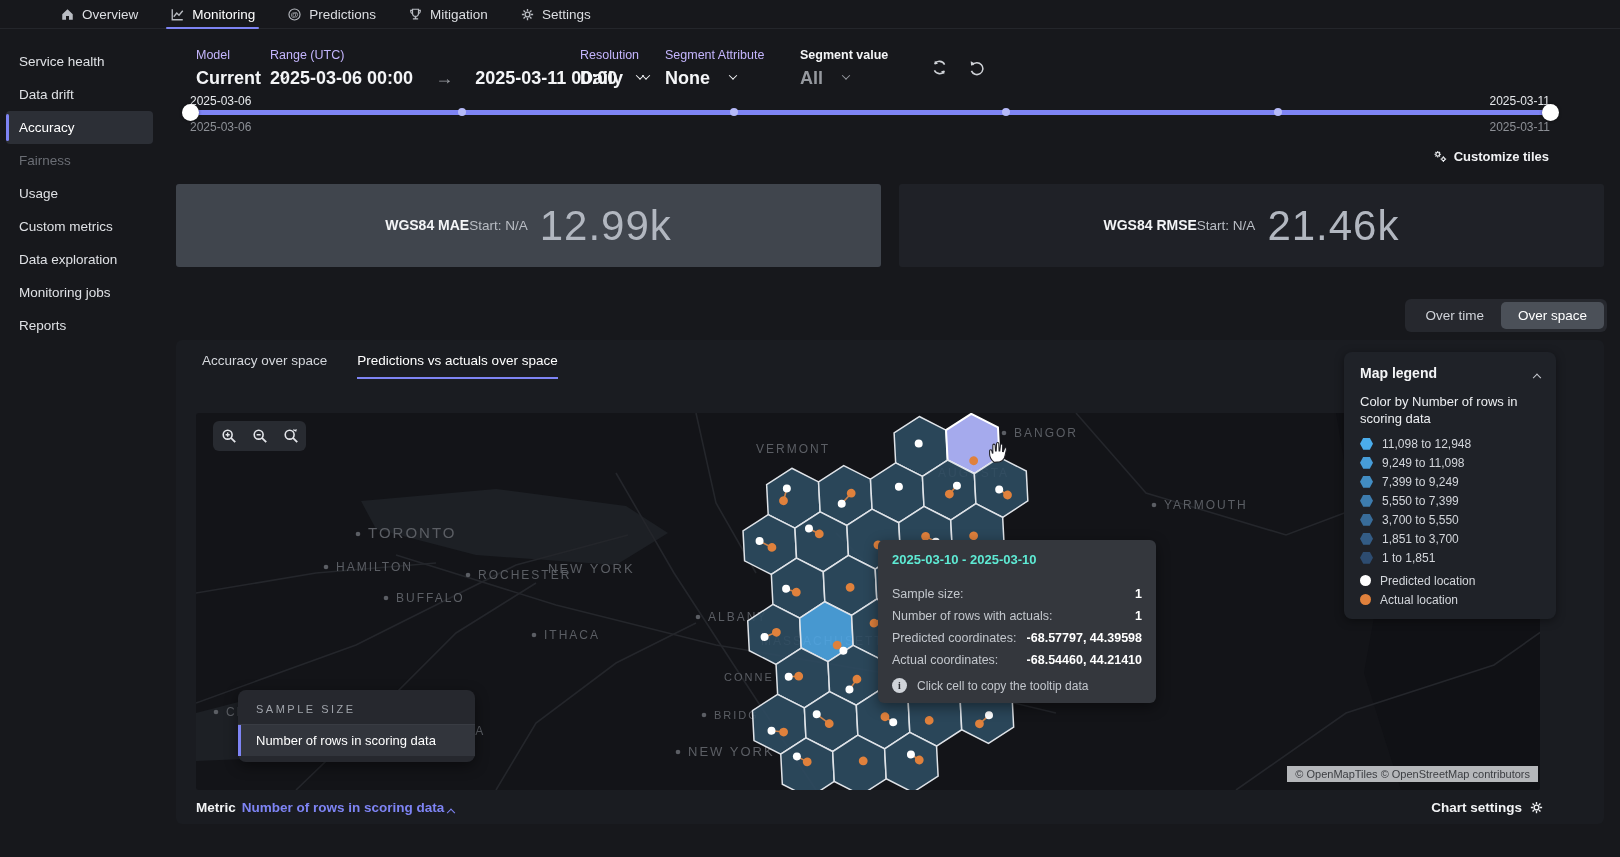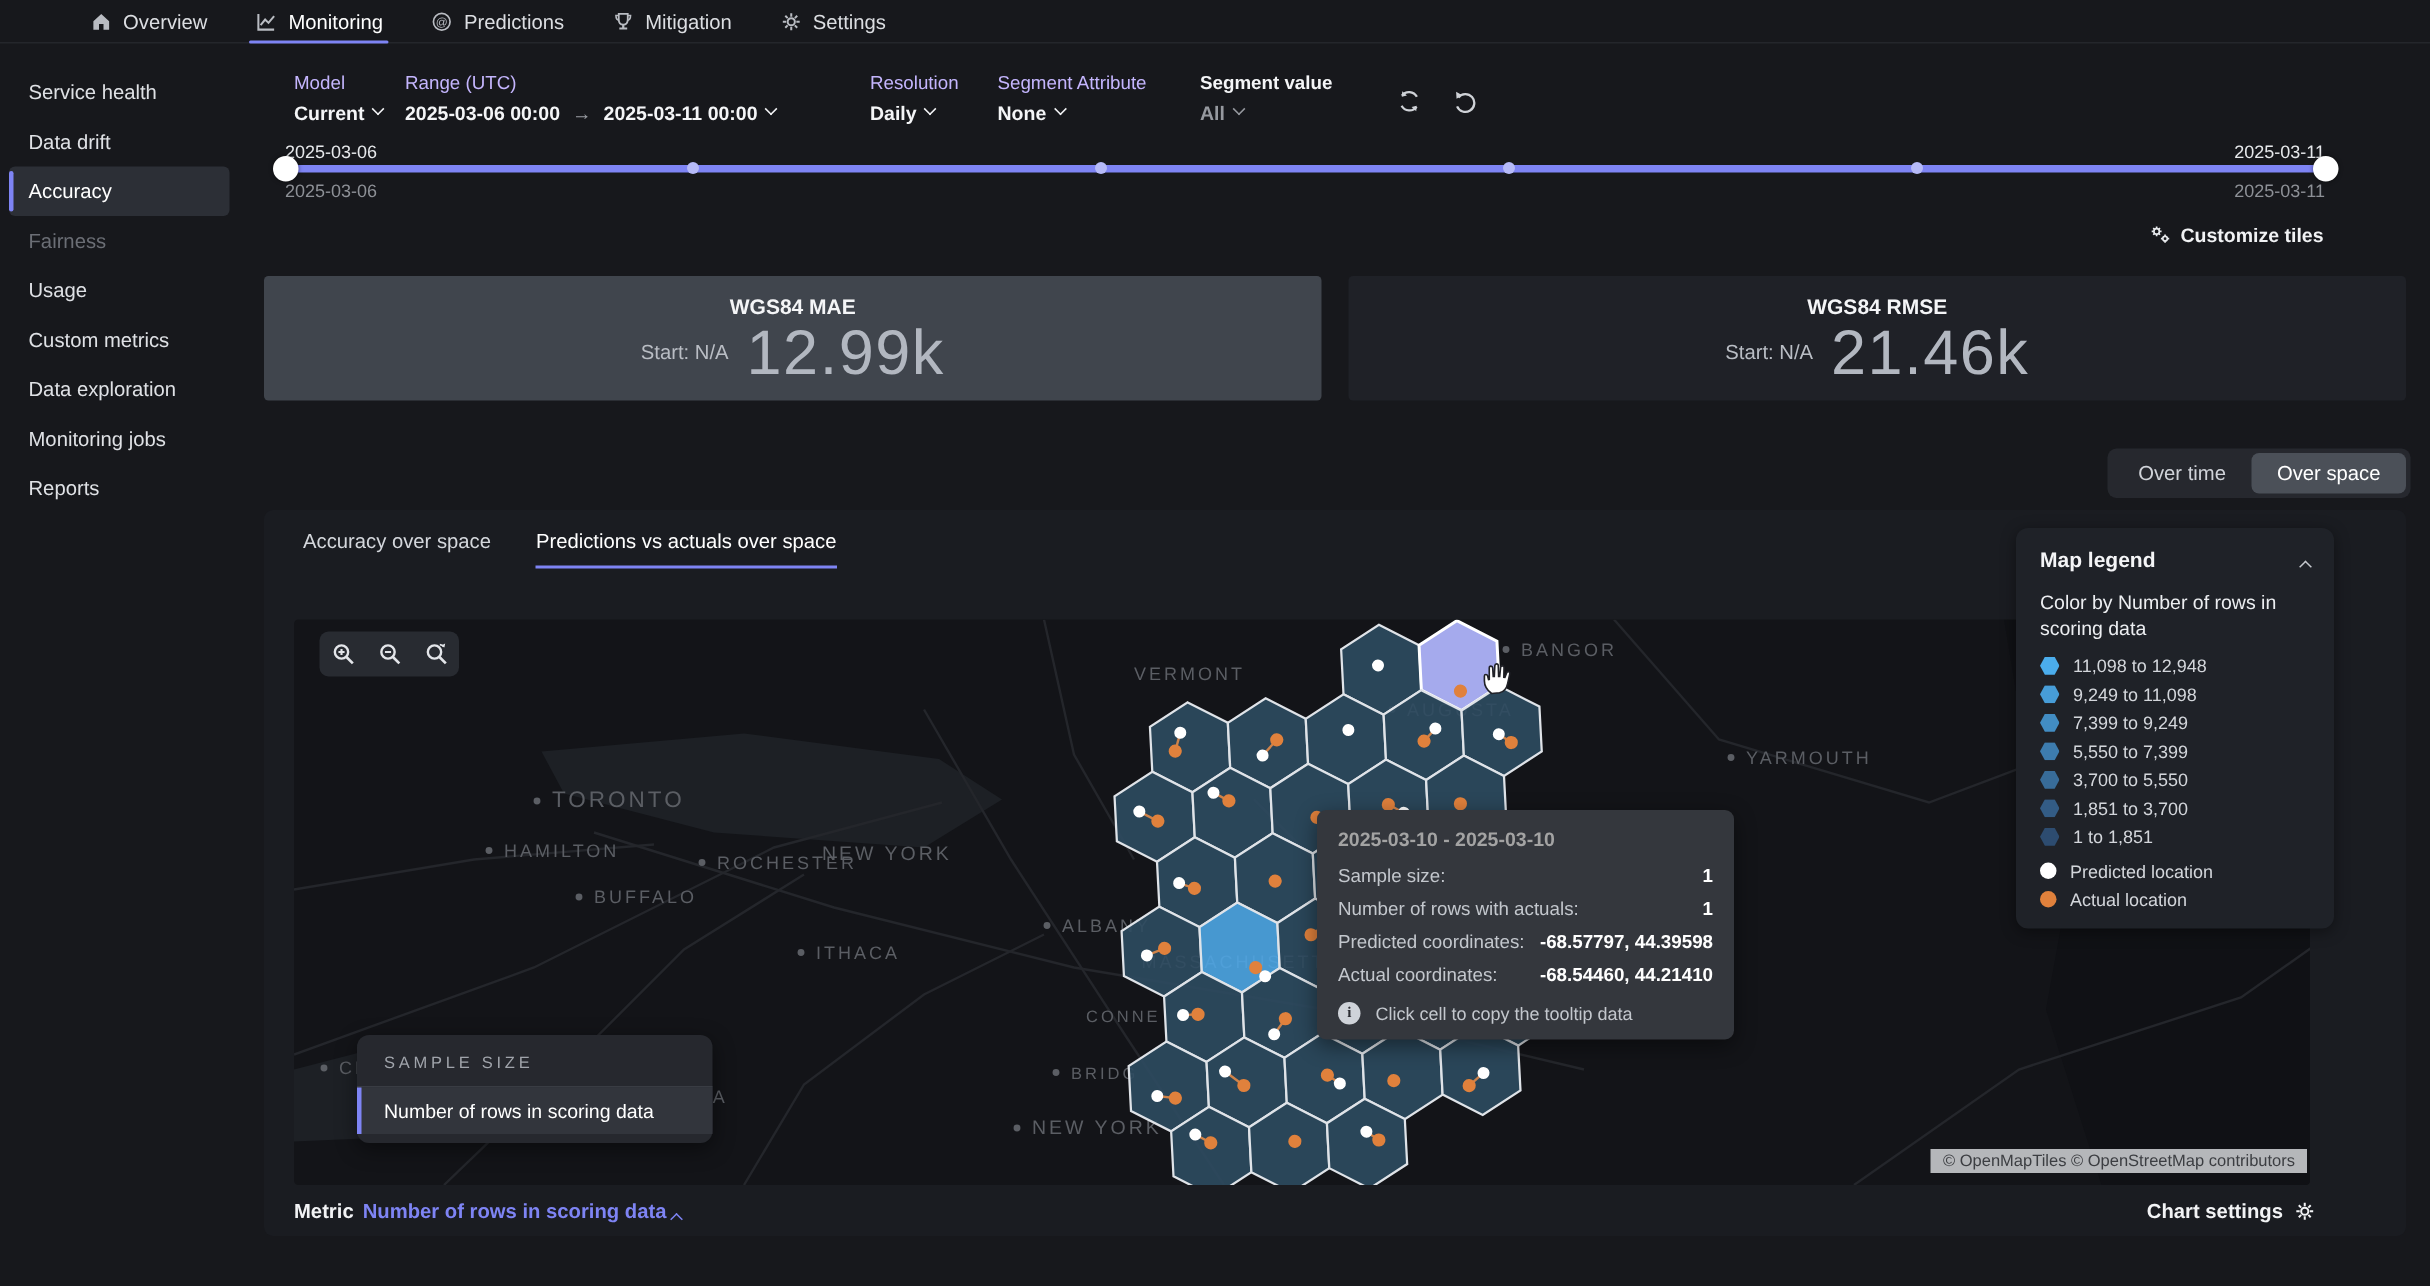--- a/index.html
+++ b/index.html
@@ -17,42 +17,42 @@
   
   .sidebar { position:absolute; left:0; top:29px; width:180px; bottom:0; padding-top:16px; }
   .side-item { position:relative; margin:0 27px 0 6px; height:33px; display:flex; align-items:center; padding-left:13px; font-size:13.5px; color:#dfe1e5; border-radius:4px; cursor:pointer; }
   .side-item.active { background:#2c2f36; color:#ffffff; }
   .side-item.active::before { content:""; position:absolute; left:0; top:3px; bottom:3px; width:3px; border-radius:2px; background:var(--accent); }
   .side-item.disabled { color:#6b6e75; }
 
   
   .ctl { position:absolute; top:48px; }
   .ctl .lbl { font-size:12.5px; color:#c4b5fd; margin-bottom:6px; }
-  .ctl .val { font-size:13px; font-weight:bold; color:#f4f5f7; display:flex; align-items:center; gap:6px; cursor:pointer; white-space:nowrap; }
+  .ctl .val { font-size:18px; font-weight:bold; color:#f4f5f7; display:flex; align-items:center; gap:20px; cursor:pointer; white-space:nowrap; }
   .ctl .lbl.bold { font-weight:bold; color:#f4f5f7; }
   .ctl .val.muted { color:#96999f; }
   .chev { display:inline-block; width:6px; height:6px; border-right:1.6px solid currentColor; border-bottom:1.6px solid currentColor; transform:rotate(45deg) translate(-1px,-1px); margin-top:-3px; }
   .chev.up { transform:rotate(-135deg) translate(-2px,-2px); margin-top:4px; }
   .range-arrow { color:#9a9da3; font-weight:normal; padding:0 2px; }
   .icon-btn { position:absolute; top:56px; width:22px; height:22px; color:#cfd2d7; cursor:pointer; display:flex; align-items:center; justify-content:center; }
 
   
   .slider-zone { position:absolute; left:190px; top:94px; width:1360px; height:42px; }
   .sl-label { position:absolute; font-size:12px; color:#e6e8eb; }
   .sl-label.bottom { color:#8d9096; }
   .sl-track { position:absolute; left:0; right:0; top:16px; height:5px; background:var(--accent); border-radius:3px; cursor:pointer; }
   .sl-tick { position:absolute; top:-2px; width:8px; height:8px; margin-left:-4px; border-radius:50%; background:#b6baf8; }
   .sl-handle { position:absolute; top:-6px; width:17px; height:17px; border-radius:50%; background:#ffffff; box-shadow:0 0 3px rgba(0,0,0,.5); cursor:grab; }
   .sl-handle.left { left:-8px; } .sl-handle.right { right:-9px; }
 
   .customize { position:absolute; top:149px; right:71px; display:flex; align-items:center; gap:6px; font-size:13px; font-weight:bold; color:#f1f2f4; cursor:pointer; z-index:5; }
 
   
   .tiles { position:absolute; left:176px; top:184px; width:1428px; height:83px; display:flex; gap:18px; }
-  .tile { flex:1; border-radius:3px; display:flex; flex-direction:column; align-items:center; justify-content:center; cursor:pointer; }
+  .tile { flex:1; border-radius:3px; display:flex; flex-direction:row; align-items:center; justify-content:center; cursor:pointer; }
   .tile.selected { background:#40454d; }
   .tile.normal { background:#1f2127; }
   .tile .t-title { font-size:14px; font-weight:bold; color:#f4f5f7; margin-bottom:2px; }
   .tile .t-row { display:flex; align-items:center; gap:12px; }
   .tile .t-start { font-size:13.5px; color:#b9bdc4; }
   .tile .t-value { font-size:42px; font-weight:300; color:#b2b7c0; letter-spacing:1px; line-height:1; }
 
   
   .toggle { position:absolute; top:299px; right:13px; display:flex; background:#26282e; border-radius:6px; padding:3px; z-index:5; }
   .toggle-opt { border:none; background:transparent; color:#d0d3d9; font-size:13.5px; font-family:inherit; padding:6px 17px; border-radius:5px; cursor:pointer; }
@@ -75,21 +75,21 @@
   .legend { position:absolute; right:64px; top:352px; width:212px; background:#1f2228; border-radius:8px; padding:13px 16px 12px 16px; z-index:8; box-shadow:0 2px 10px rgba(0,0,0,.4); }
   .legend .lg-head { display:flex; align-items:center; justify-content:space-between; font-size:14px; font-weight:bold; color:#f4f5f7; cursor:pointer; }
   .legend .lg-sub { font-size:13px; color:#eceef1; line-height:1.3; margin-top:13px; }
   .lg-row { display:flex; align-items:center; gap:9px; margin-top:5px; font-size:12px; color:#d3d6db; }
   .hex-swatch { width:13px; height:12px; clip-path:polygon(25% 0,75% 0,100% 50%,75% 100%,25% 100%,0 50%); flex:0 0 13px; }
   .dot-swatch { width:11px; height:11px; border-radius:50%; flex:0 0 11px; }
   .lg-points { margin-top:9px; }
 
   
   .tooltip { position:absolute; left:682px; top:127px; width:278px; background:#34373d; border-radius:6px; padding:12px 14px 10px 14px; z-index:9; box-shadow:0 4px 14px rgba(0,0,0,.45); }
-  .tt-title { font-size:13px; font-weight:bold; color:#a3a3a3; margin-bottom:10px; }
+  .tt-title { font-size:13px; font-weight:bold; color:#5eead4; margin-bottom:20px; }
   .tt-row { display:flex; justify-content:space-between; align-items:baseline; margin-top:8px; font-size:12.5px; }
   .tt-label { color:#c3c7cd; }
   .tt-value { color:#ffffff; font-weight:bold; text-align:right; }
   .tt-foot { display:flex; align-items:center; gap:10px; margin-top:11px; font-size:12px; color:#c3c7cd; }
   .info-i { width:15px; height:15px; border-radius:50%; background:#cfd3d9; color:#2b2d33; font-size:10px; font-weight:bold; display:flex; align-items:center; justify-content:center; flex:0 0 15px; font-family:"Liberation Serif",serif; }
   .tt-foot-text { flex:1; text-align:left; }
 
   
   .dropdown { position:absolute; left:42px; top:277px; width:237px; background:#26282e; border-radius:8px; z-index:9; box-shadow:0 4px 14px rgba(0,0,0,.45); padding-bottom:6px; }
   .dd-head { font-size:11px; letter-spacing:2.5px; color:#a0a4ab; padding:13px 18px 9px 18px; border-bottom:1px solid #393c43; }

